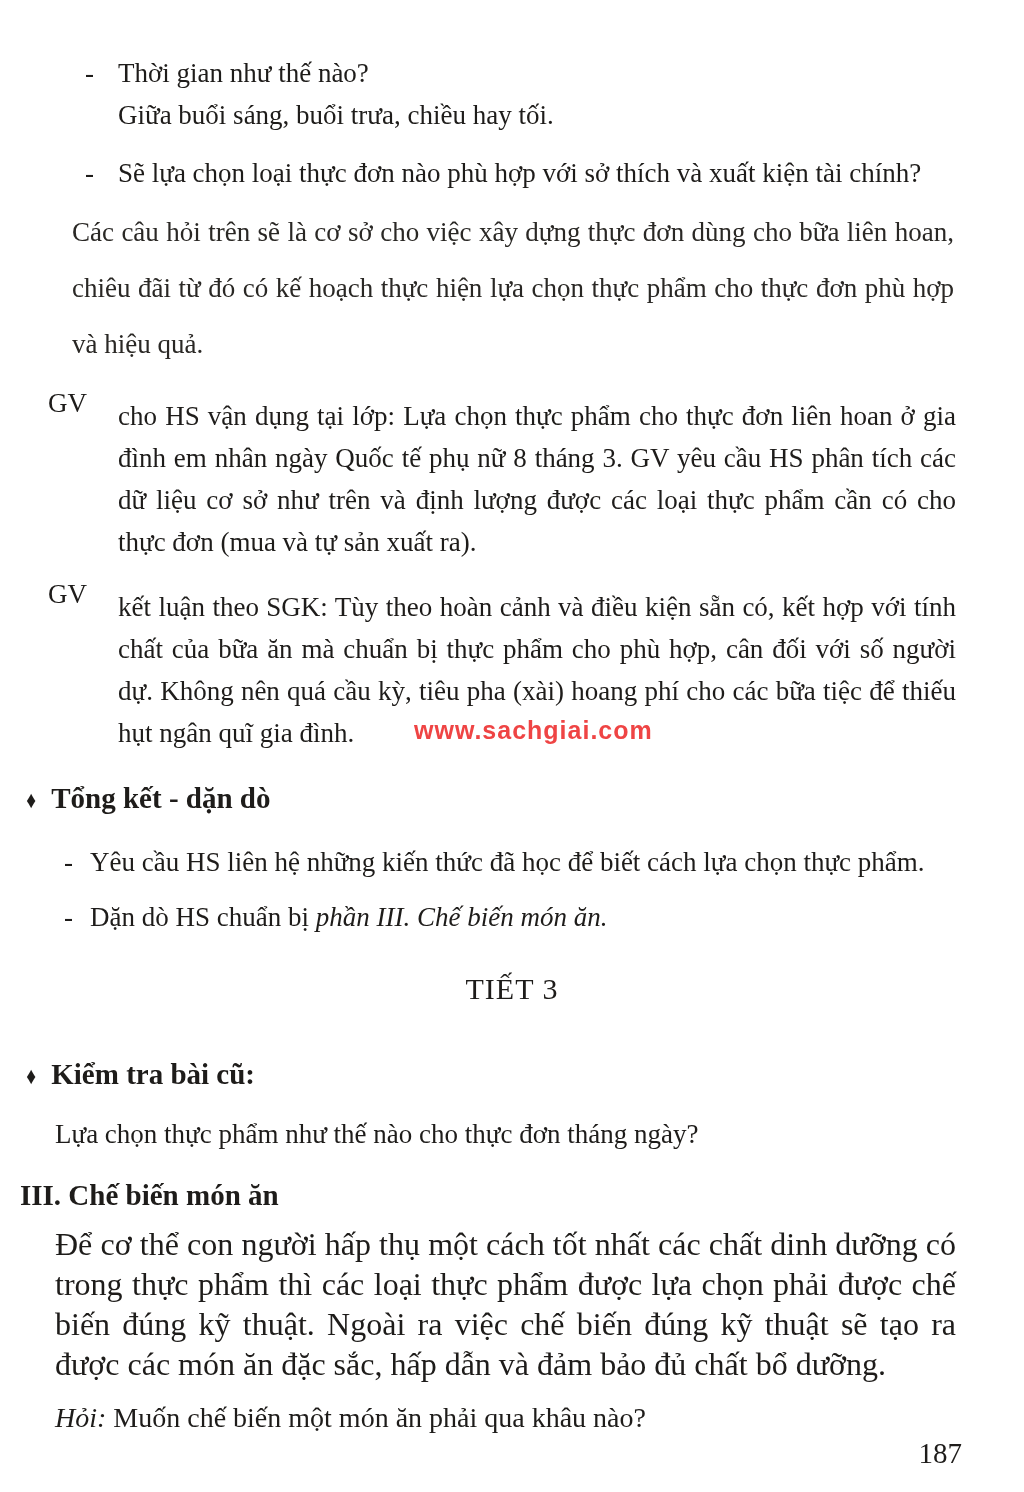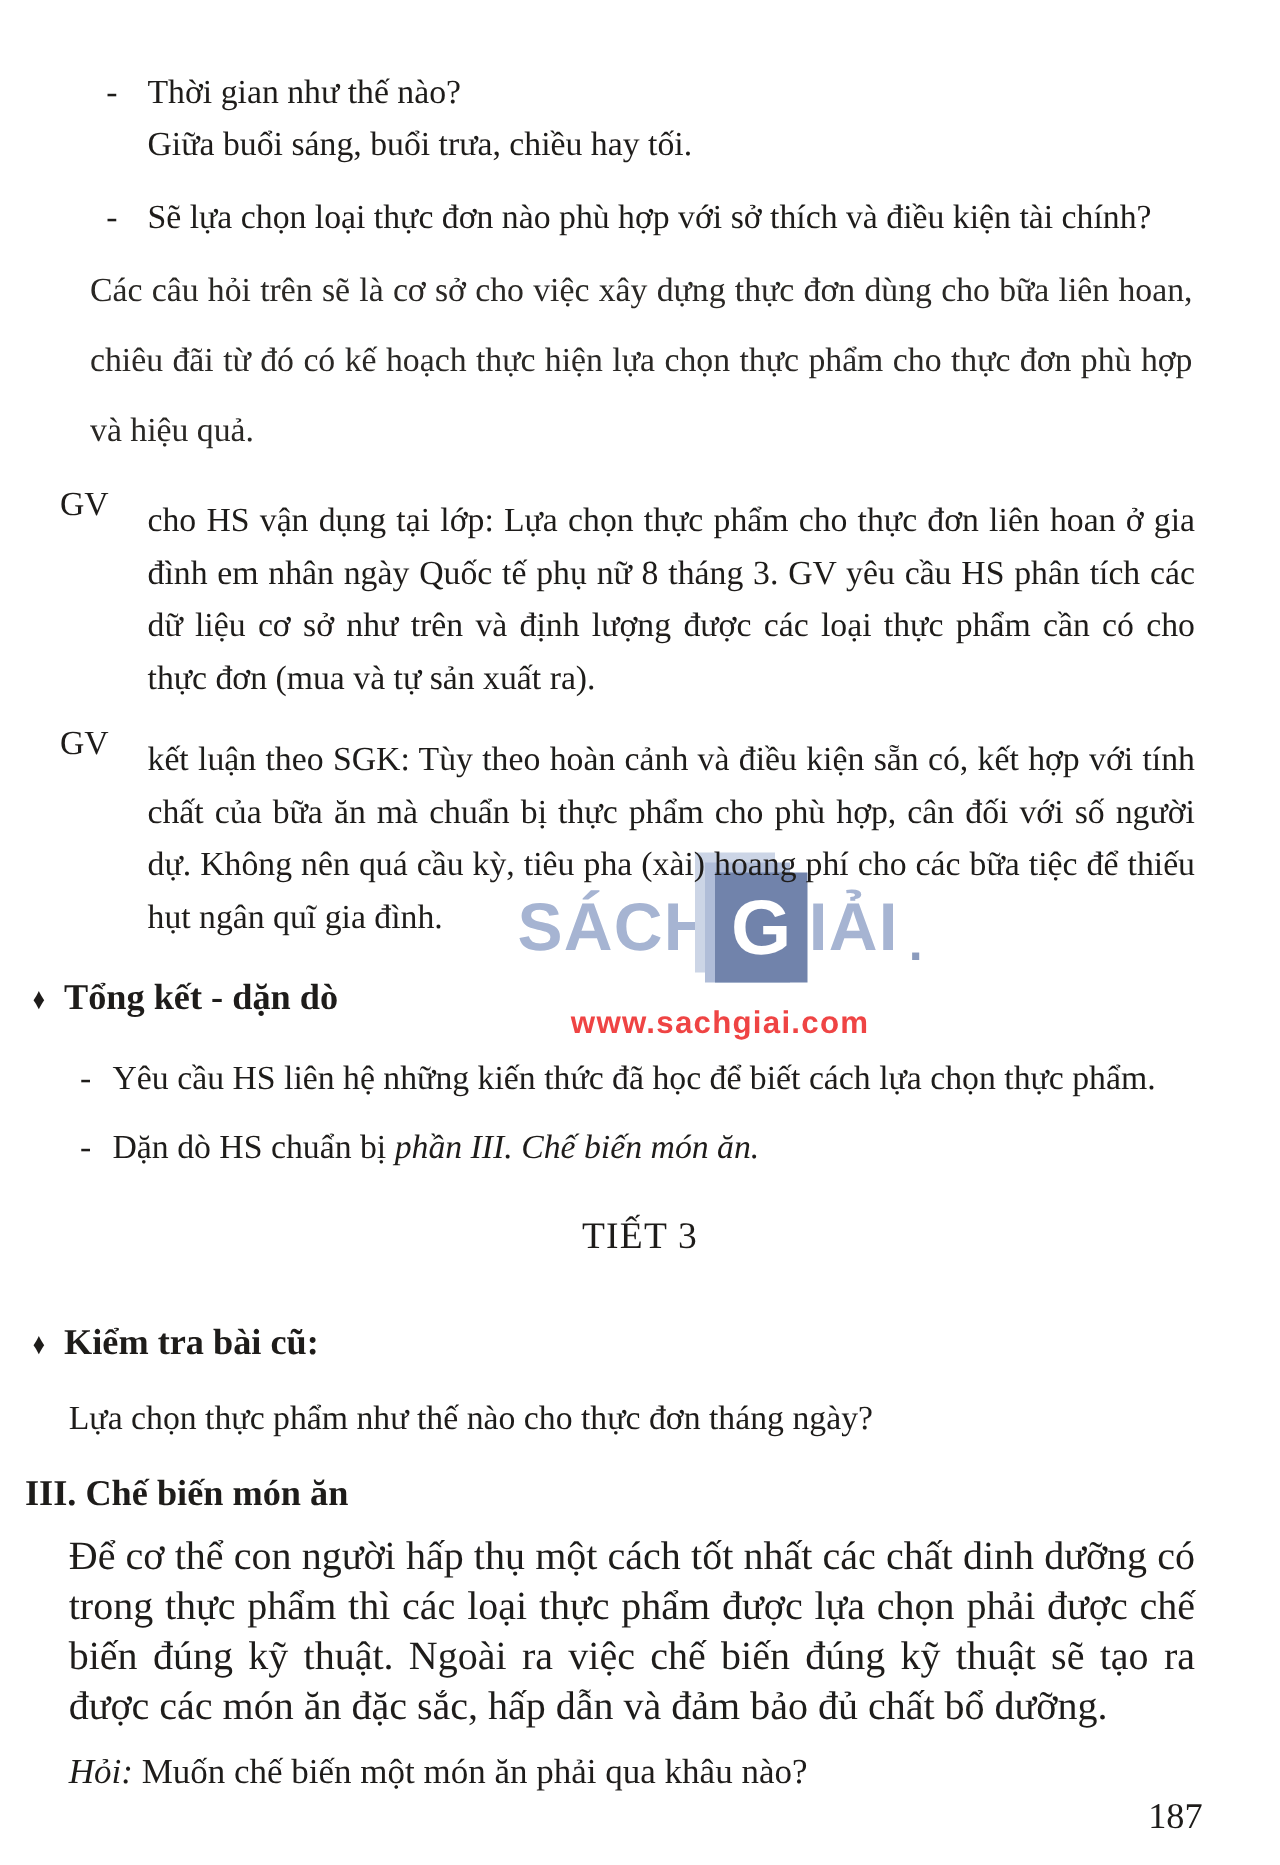--- a/index.html
+++ b/index.html
@@ -165,44 +165,34 @@
     text-align:center;
     font-size:25px;
     letter-spacing:1px;
     color:#ef4444;
   }
 </style>
 </head>
 <body>
 
 <div class="watermark">
-  <div class="wm-row">
-    <span class="wm-text">SÁCH</span>
-    <span class="wm-logo">
-      <span class="page-back"></span>
-      <span class="page-mid"></span>
-      <span class="box">G</span>
-    </span>
-    <span class="wm-text">IẢI</span>
-    <span class="wm-dot">.</span>
-  </div>
   <div class="wm-url">www.sachgiai.com</div>
 </div>
 
 <div class="page">
 
   <div class="dash-item">
     <span class="dash">-</span>
     <div>Thời gian như thế nào?</div>
     <div>Giữa buổi sáng, buổi trưa, chiều hay tối.</div>
   </div>
 
   <div class="dash-item">
     <span class="dash">-</span>
-    <div>Sẽ lựa chọn loại thực đơn nào phù hợp với sở thích và điều kiện tài chính?</div>
+    <div>Sẽ lựa chọn loại thực đơn nào phù hợp với sở thích và xuất kiện tài chính?</div>
   </div>
 
   <p class="para-intro">Các câu hỏi trên sẽ là cơ sở cho việc xây dựng thực đơn dùng cho bữa liên hoan, chiêu đãi từ đó có kế hoạch thực hiện lựa chọn thực phẩm cho thực đơn phù hợp và hiệu quả.</p>
 
   <div class="gv-item">
     <span class="gv-label">GV</span>
     <span class="gv-text">cho HS vận dụng tại lớp: Lựa chọn thực phẩm cho thực đơn liên hoan ở gia đình em nhân ngày Quốc tế phụ nữ 8 tháng 3. GV yêu cầu HS phân tích các dữ liệu cơ sở như trên và định lượng được các loại thực phẩm cần có cho thực đơn (mua và tự sản xuất ra).</span>
   </div>
 
   <div class="gv-item">

